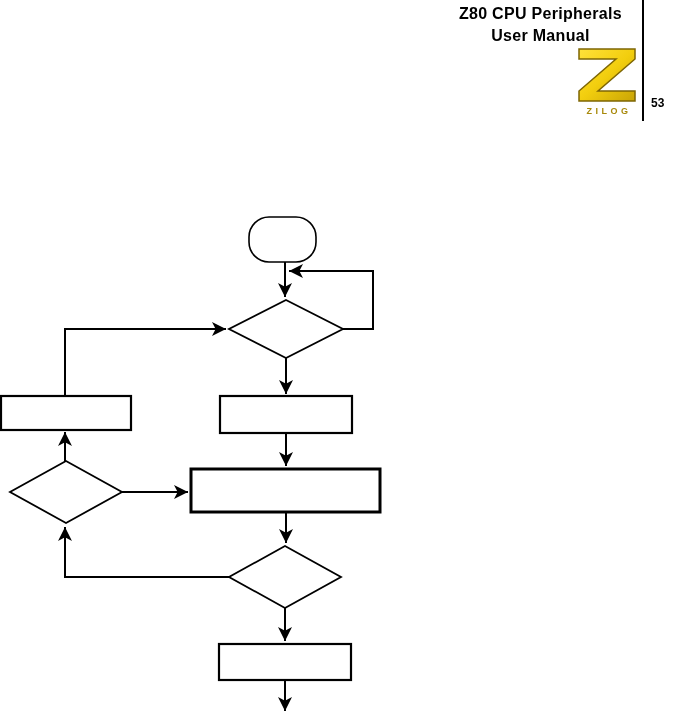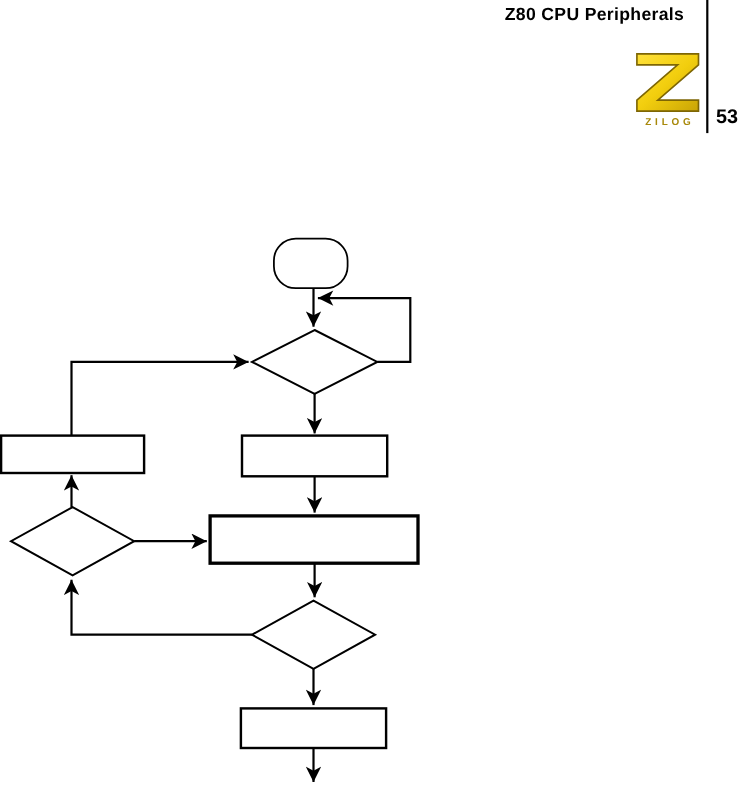--- a/index.html
+++ b/index.html
@@ -29,35 +29,36 @@
   .vrule {
     position: absolute;
     left: 642px; top: 0;
     width: 2px; height: 121px;
     background: #000000;
   }
   .pagenum {
     position: absolute;
     left: 651px; top: 96px;
     font-weight: bold;
-    font-size: 18px;
+    font-size: 12px;
     color: #000000;
   }
   svg.flow {
     position: absolute;
     left: 0; top: 0;
   }
 </style>
 </head>
 <body>
 
 <div>
 
   <div class="header-titles">
     <div>Z80 CPU Peripherals</div>
+    <div>User Manual</div>
   </div>
 
   <div class="logo">
     <svg width="62" height="70" viewBox="0 0 62 70">
       <defs>
         <linearGradient id="zgrad" x1="0" y1="0" x2="1" y2="1">
           <stop offset="0" stop-color="#FFE13B"></stop>
           <stop offset="0.5" stop-color="#F2CE0E"></stop>
           <stop offset="1" stop-color="#C9A406"></stop>
         </linearGradient>

